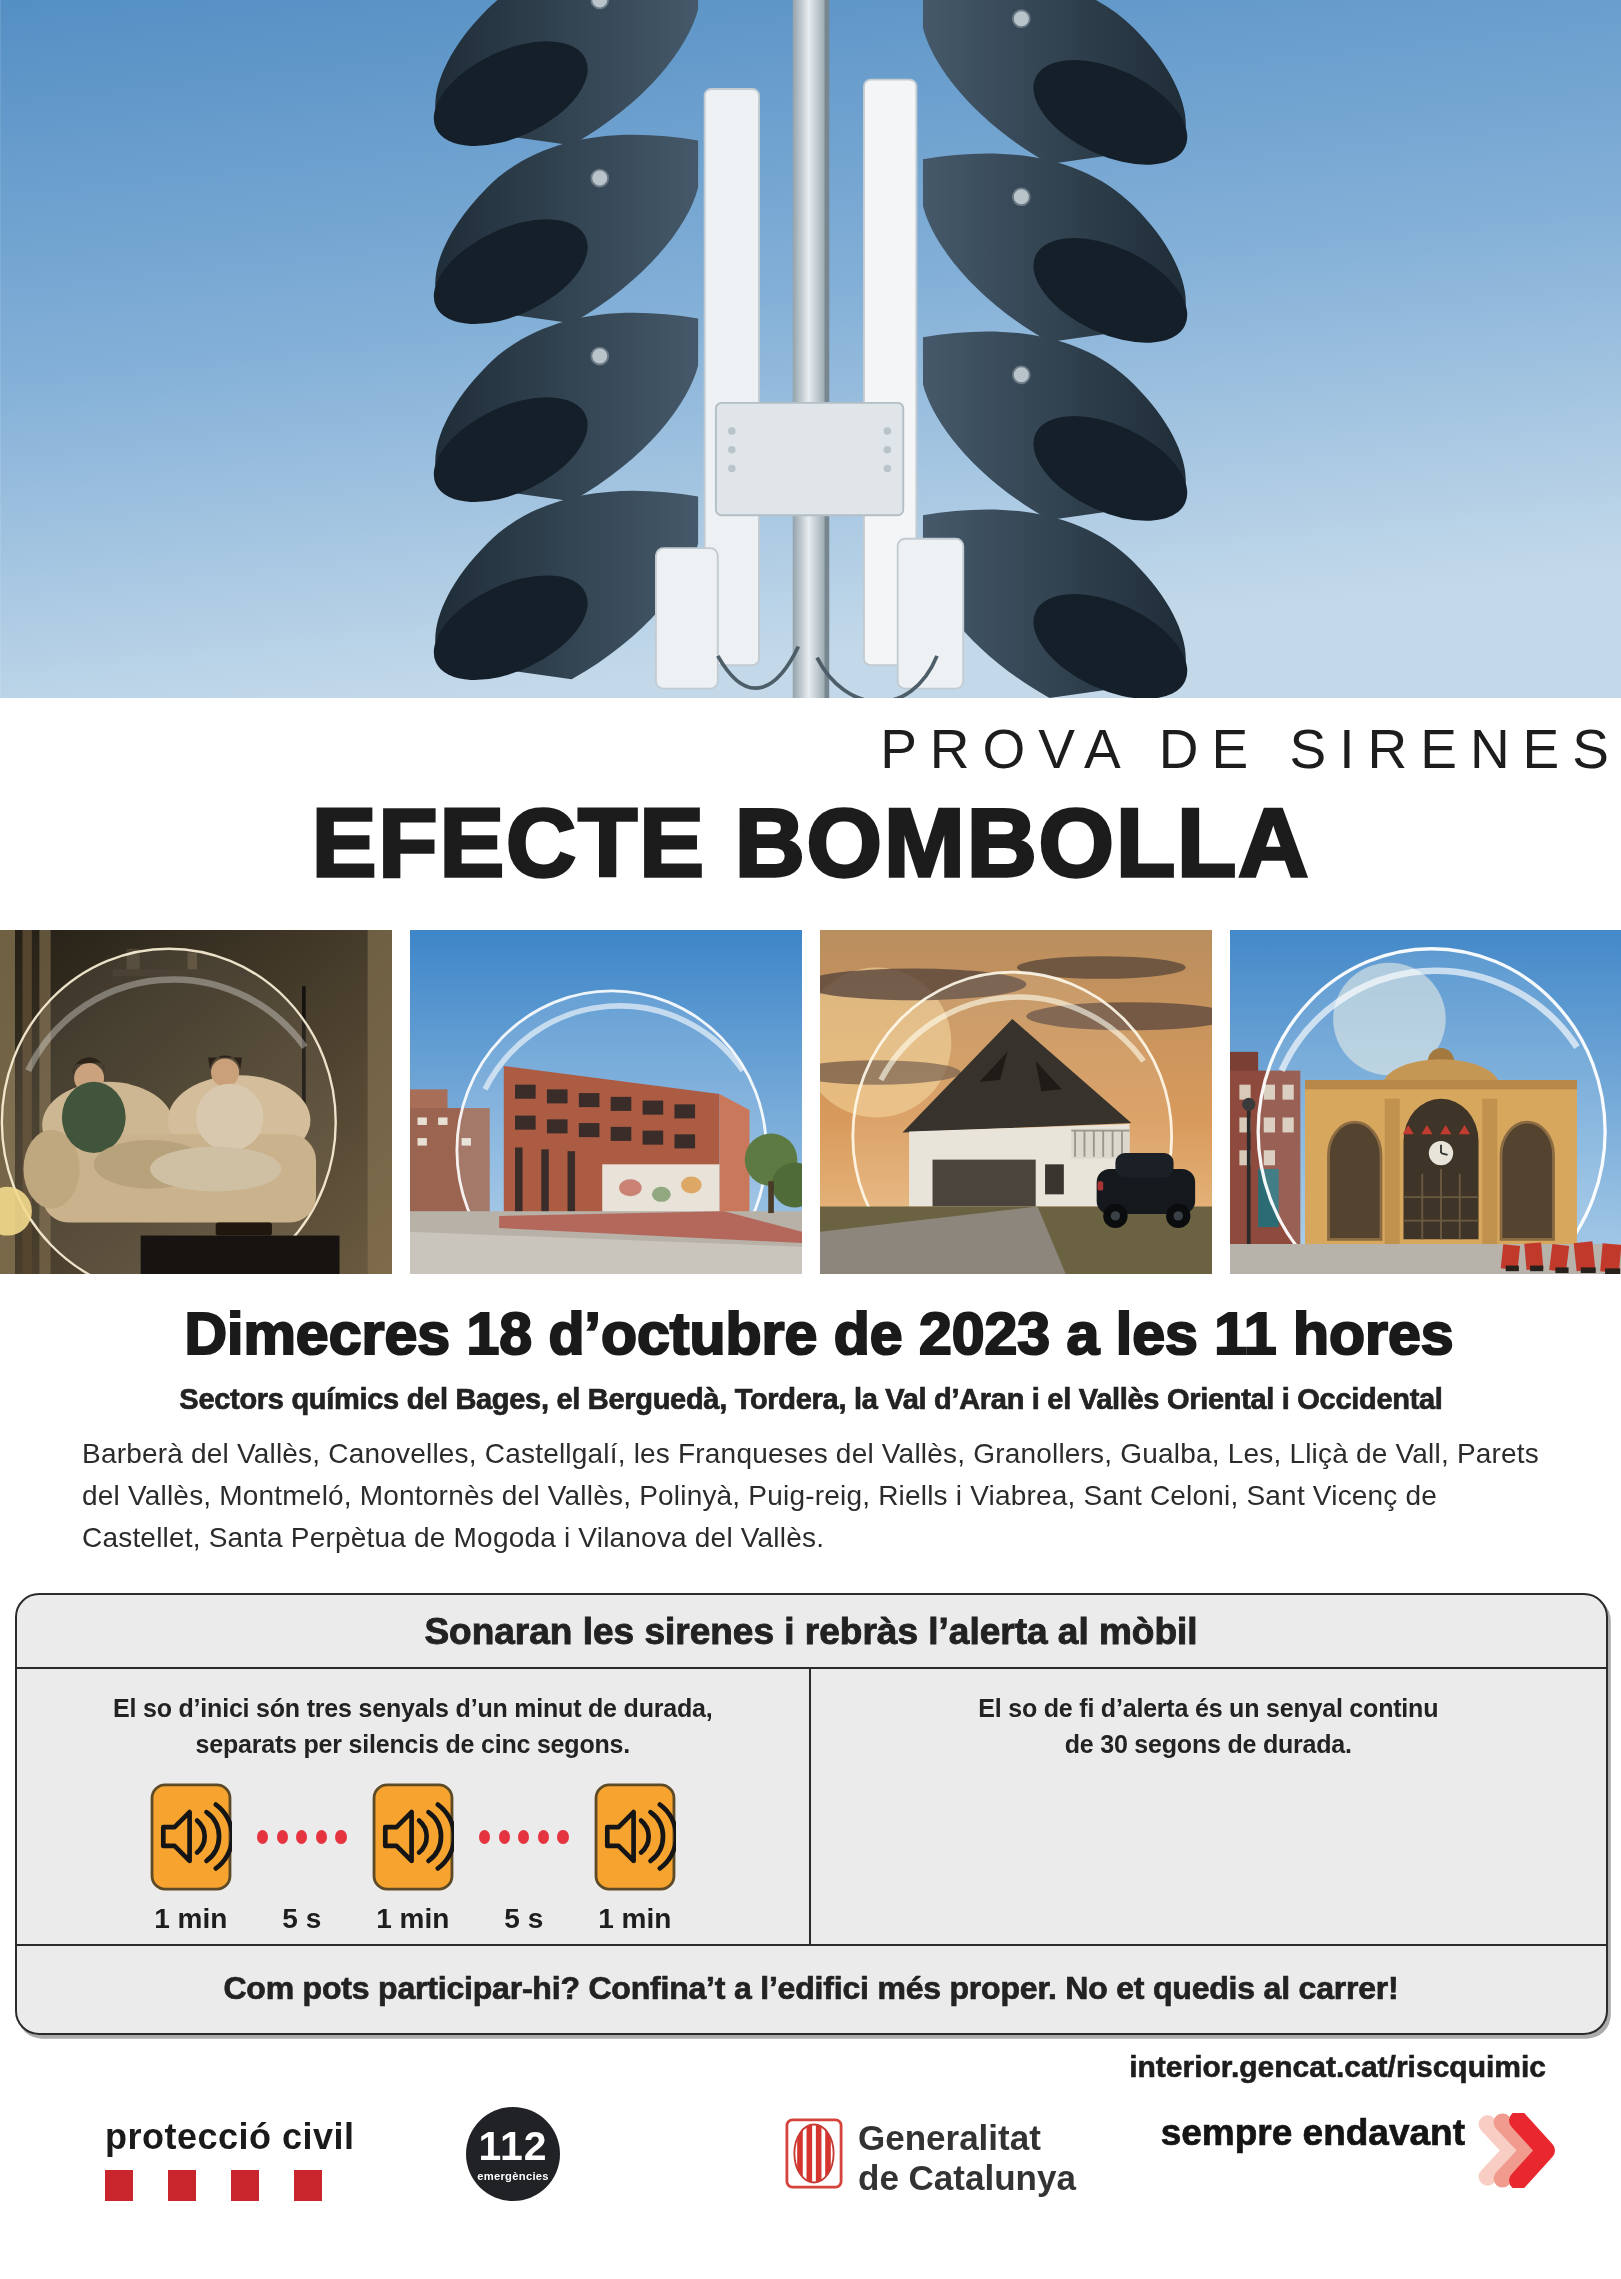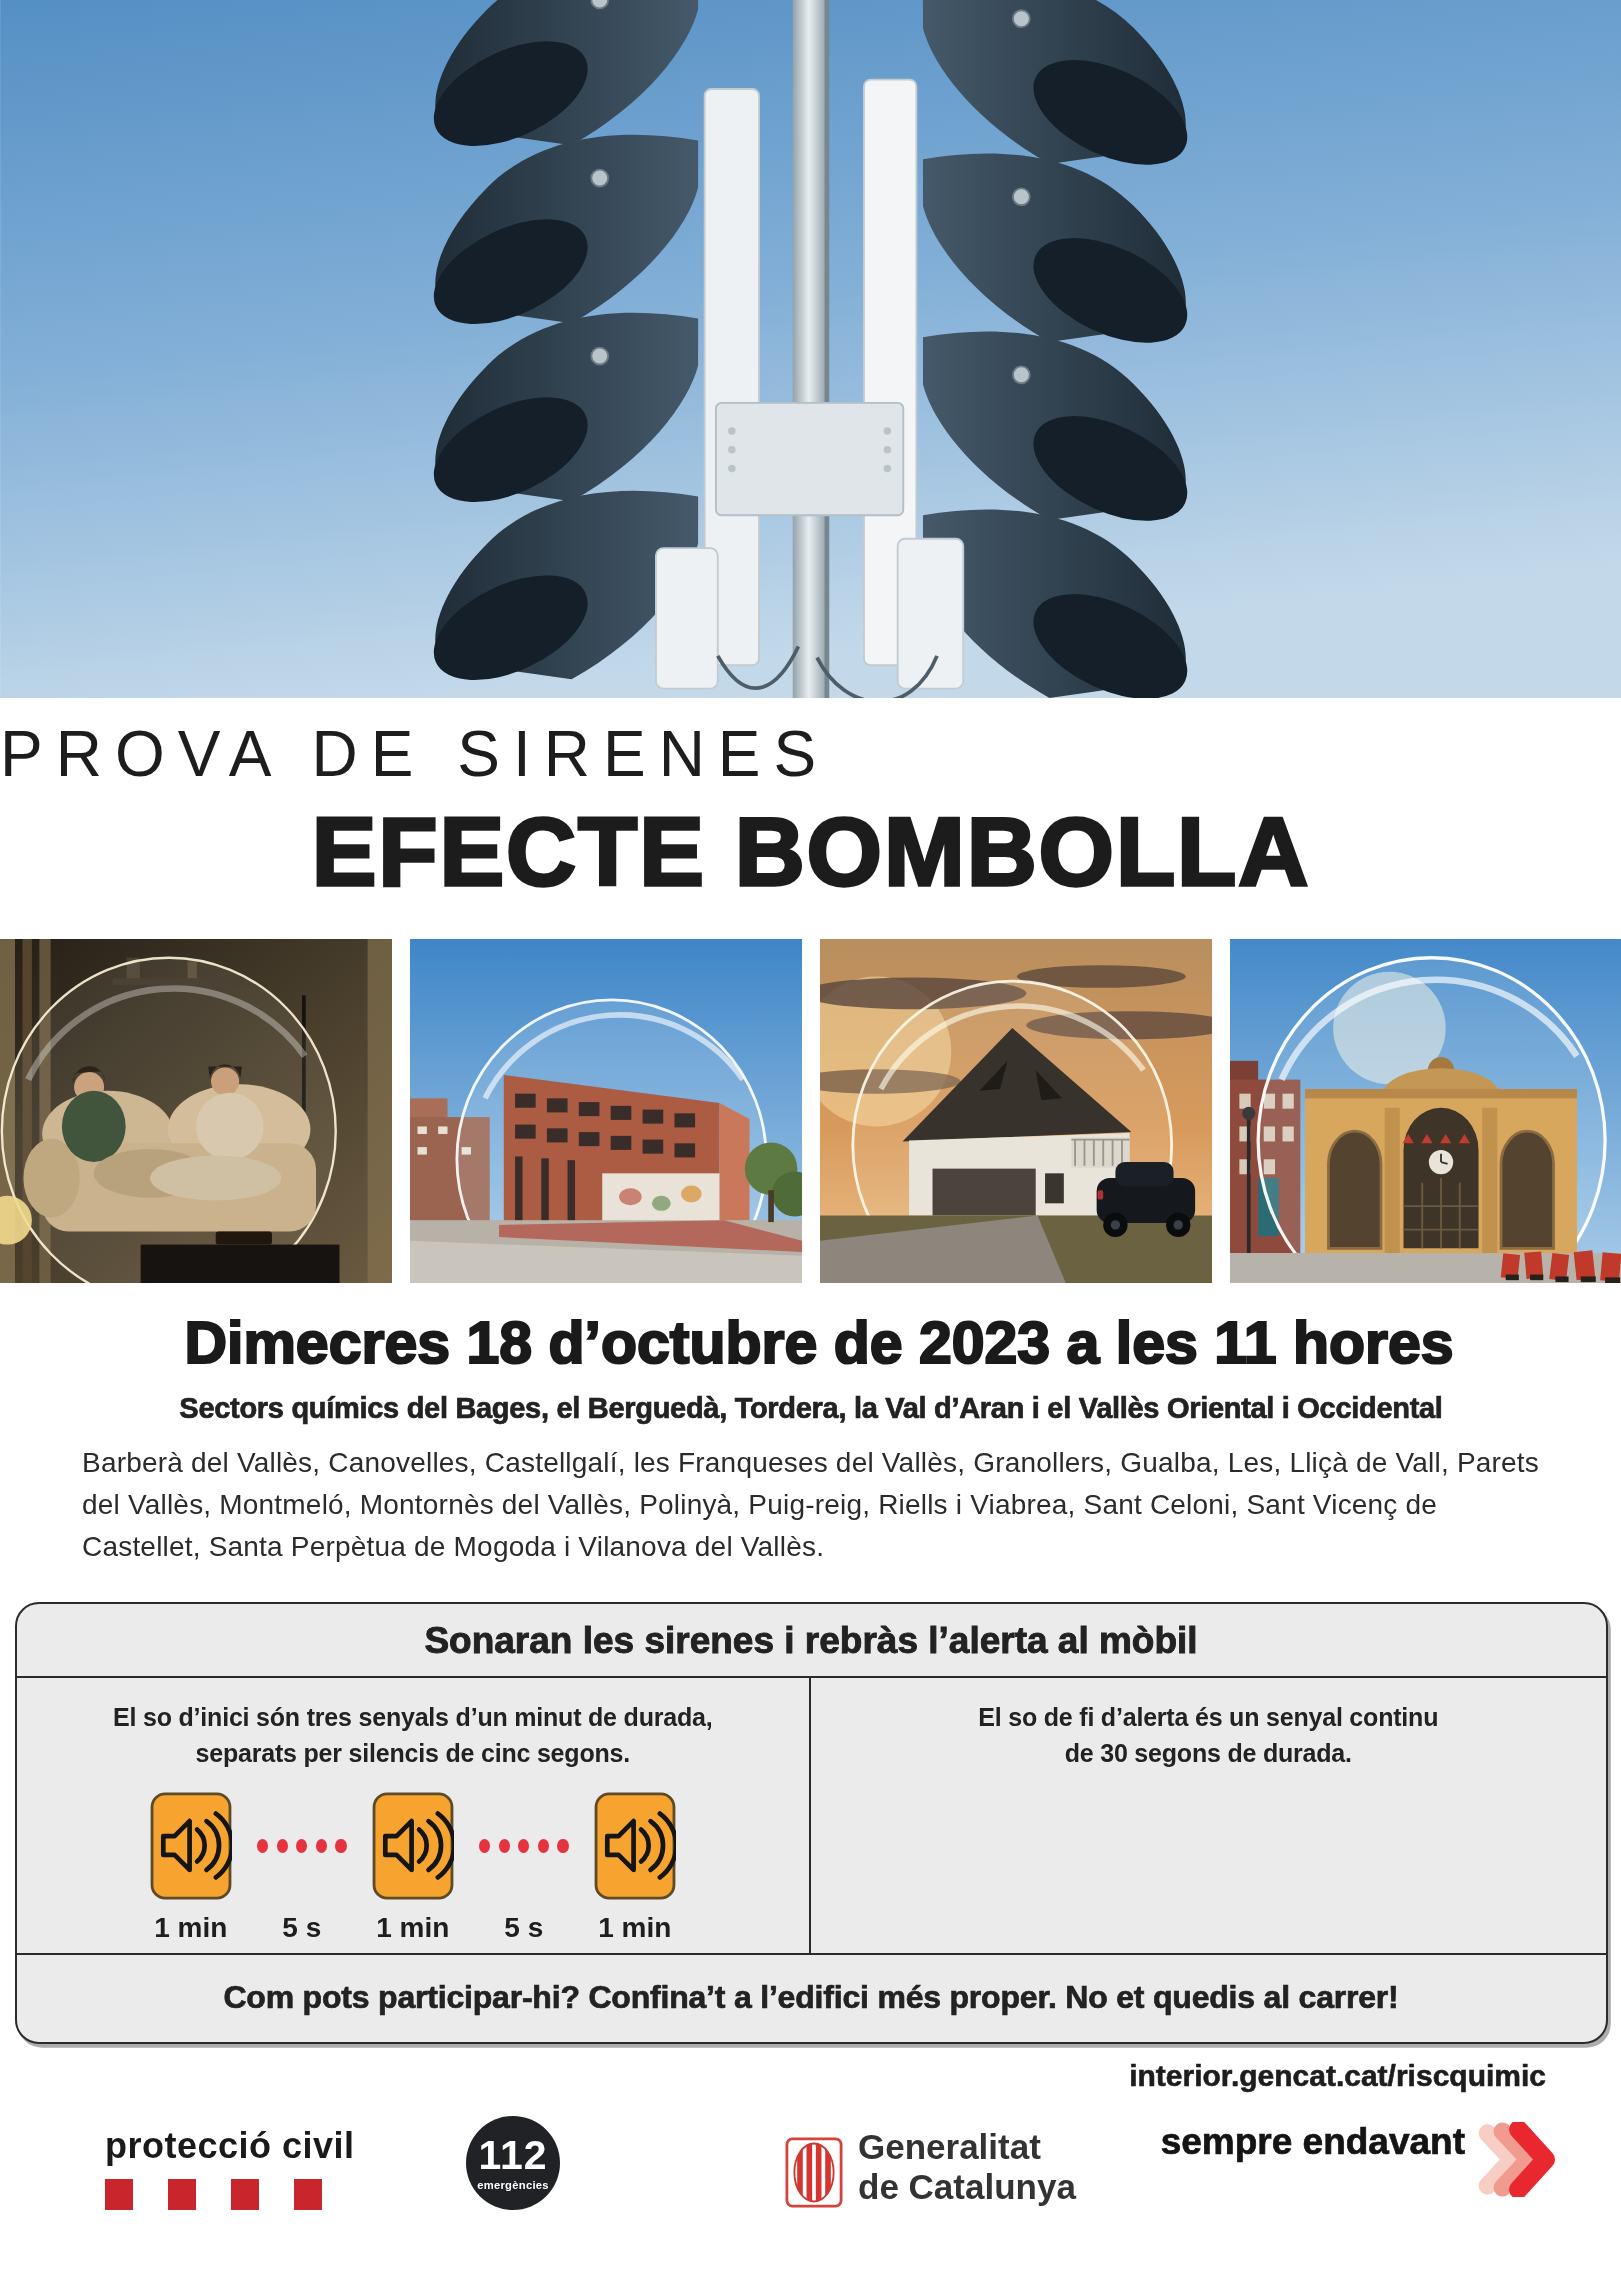--- a/index.html
+++ b/index.html
@@ -1,20 +1,20 @@
 <!DOCTYPE html>
 <html style="font-size:15px"><head>
 <meta charset="utf-8">
 <style>
   html,body{margin:0;padding:0;background:#fff;}
   body{width:1622px;height:2280px;overflow:hidden;position:relative;
        font-family:"Liberation Sans",sans-serif;color:#1c1c1c;}
   .hero{height:698px;overflow:hidden;}
   .hero svg{display:block;}
-  .title-light{margin:24px 0 8px;text-align:left;font-size:64px;line-height:1;
+  .title-light{margin:24px 0 8px;text-align:right;font-size:55px;line-height:1;
        font-weight:400;letter-spacing:13px;color:#1d1d1d;}
   .title-heavy{margin:17px 0 0;text-align:center;font-size:97px;line-height:1.02;
        font-weight:700;-webkit-text-stroke:3.3px #1c1c1c;letter-spacing:1.9px;color:#1c1c1c;}
   .photo-strip{margin-top:37px;display:flex;gap:18px;height:344px;}
   .photo{flex:1;overflow:hidden;position:relative;}
   .photo svg{display:block;width:100%;height:100%;}
   .date-heading{margin:26px 0 0;text-align:center;font-size:59px;font-weight:700;
        -webkit-text-stroke:2.2px #1a1a1a;letter-spacing:0;color:#1a1a1a;white-space:nowrap;padding-left:16px;}
   .sectors-line{margin:15px 0 0;text-align:center;font-size:29px;font-weight:700;
        -webkit-text-stroke:0.7px #222;color:#222;white-space:nowrap;letter-spacing:-0.3px;}
@@ -43,21 +43,21 @@
        -webkit-text-stroke:0.6px #1d1d1d;color:#1d1d1d;}
   .page-footer{position:relative;margin-top:22.5px;height:152px;}
   .pc-logo{position:absolute;left:105px;top:9.4px;}
   .pc-text{font-size:36px;font-weight:700;color:#1a1a1a;letter-spacing:0.5px;}
   .pc-squares{margin-top:11.2px;display:flex;gap:35px;}
   .pc-square{width:28px;height:31px;background:#C8262C;}
   .badge-112{position:absolute;left:466px;top:0;width:94px;height:94px;border-radius:50%;
        background:#202226;display:flex;flex-direction:column;align-items:center;justify-content:center;color:#fff;}
   .badge-112 .num{font-size:41px;font-weight:700;letter-spacing:0.9px;line-height:1;}
   .badge-112 .sub{font-size:11.2px;font-weight:700;margin-top:2.8px;letter-spacing:0.3px;}
-  .gen-logo{position:absolute;left:785px;top:11.2px;display:flex;gap:15px;align-items:flex-end;}
+  .gen-logo{position:absolute;left:785px;top:11.2px;display:flex;gap:15px;align-items:flex-start;}
   .gen-text{font-size:35px;font-weight:700;color:#333;line-height:1.15;}
   .tagline{position:absolute;right:65px;top:5.6px;display:flex;align-items:flex-start;gap:13px;}
   .tagline-text{text-align:right;line-height:1.08;}
   .tagline-blue{font-size:37px;font-weight:700;color:#1B5696;-webkit-text-stroke:0.7px #1B5696;}
   .tagline-black{font-size:37px;font-weight:700;color:#141414;-webkit-text-stroke:0.7px #141414;}
 </style>
 </head>
 <body>
 
 <div class="hero">

